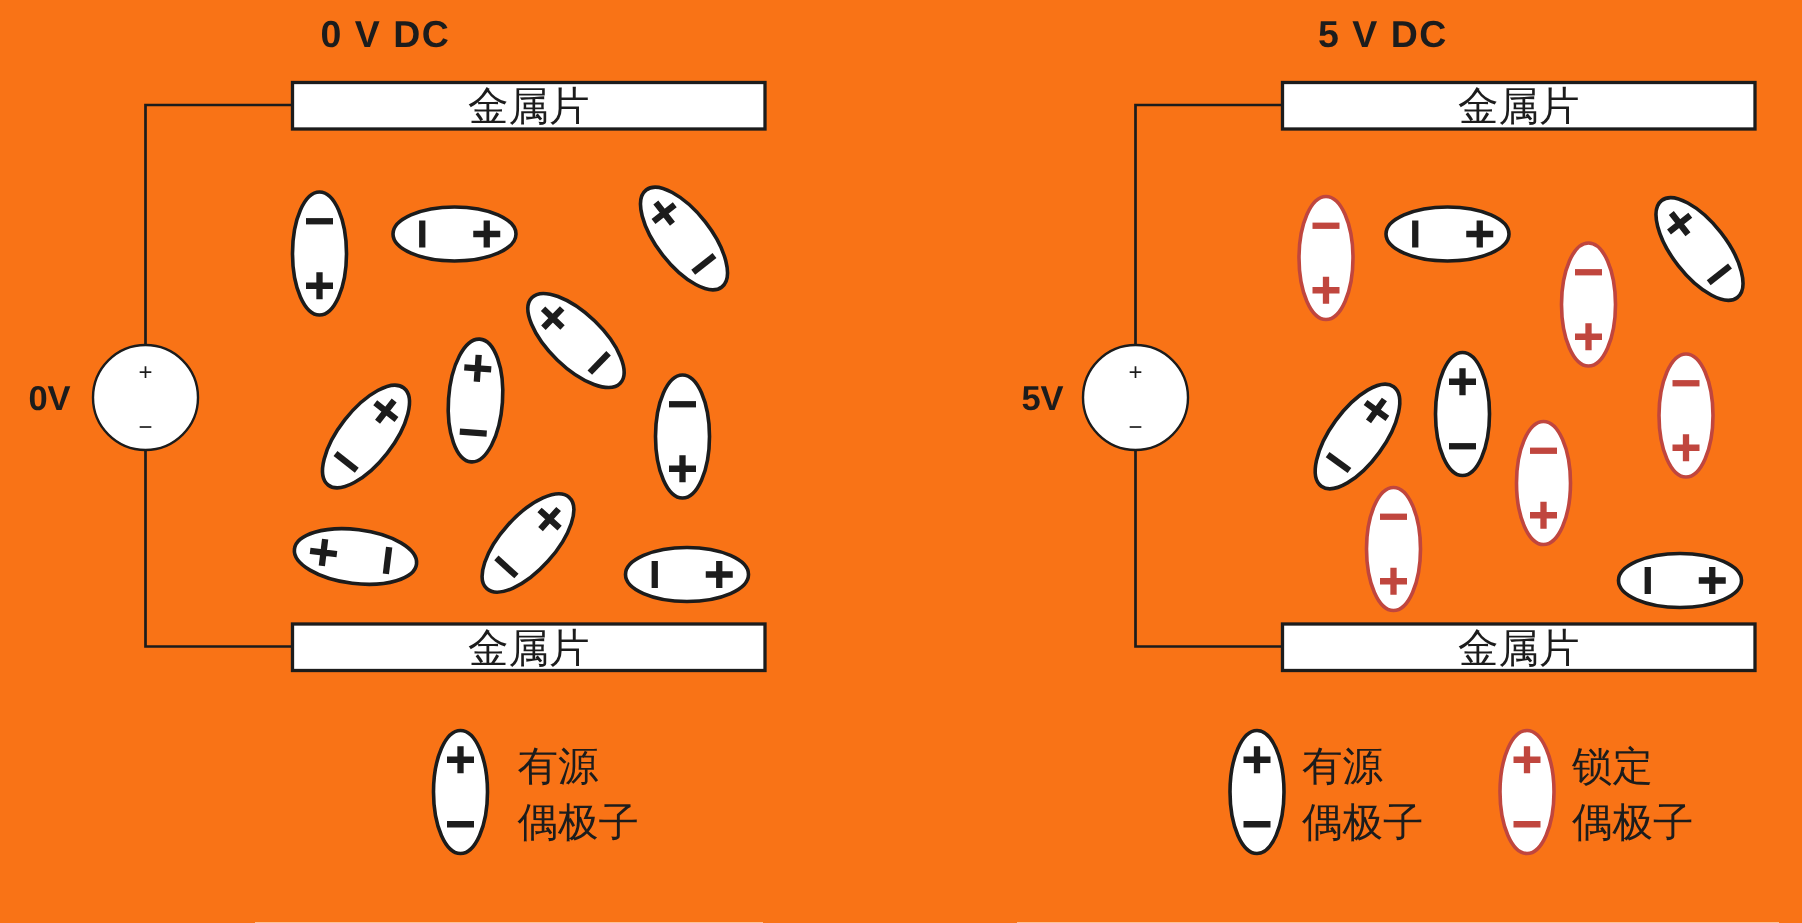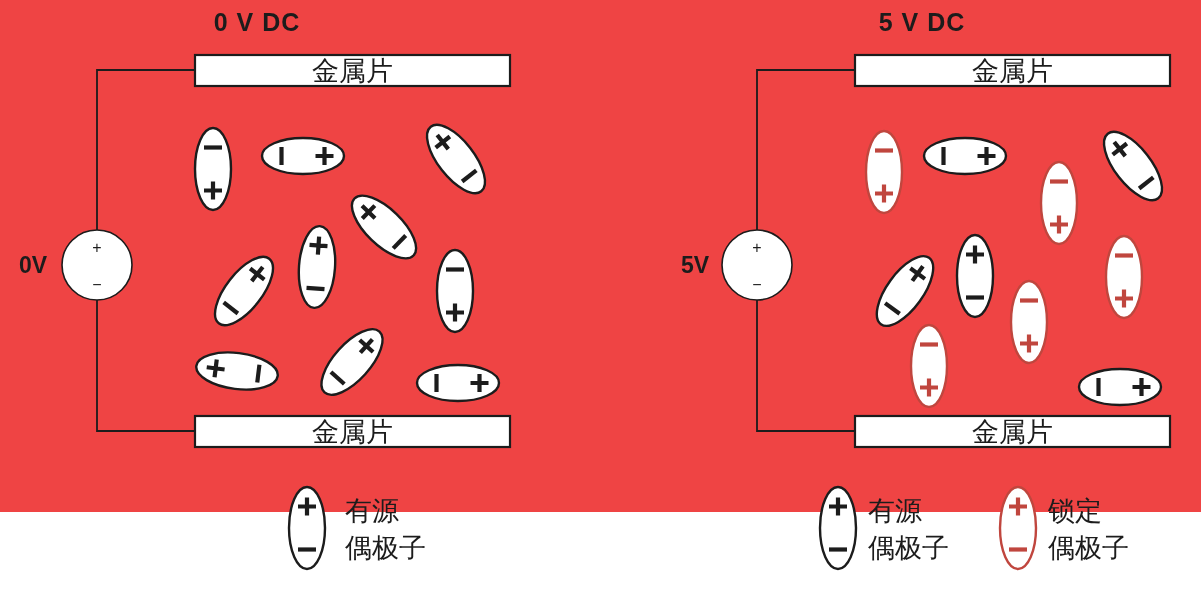--- a/index.html
+++ b/index.html
@@ -6,22 +6,22 @@
     margin: 0;
     padding: 0;
     background: #ffffff;
     width: 1201px;
     height: 615px;
     overflow: hidden;
   }
   .stage {
     position: relative;
     width: 1201px;
-    height: 512px;
-    background: #ef4444;
+    height: 615px;
+    background: #f97316;
   }
   svg text {
     font-family: "Liberation Sans", sans-serif;
     fill: #1c1c1c;
   }
   .title {
     font-size: 25px;
     font-weight: 700;
     text-anchor: middle;
     letter-spacing: 1px;

